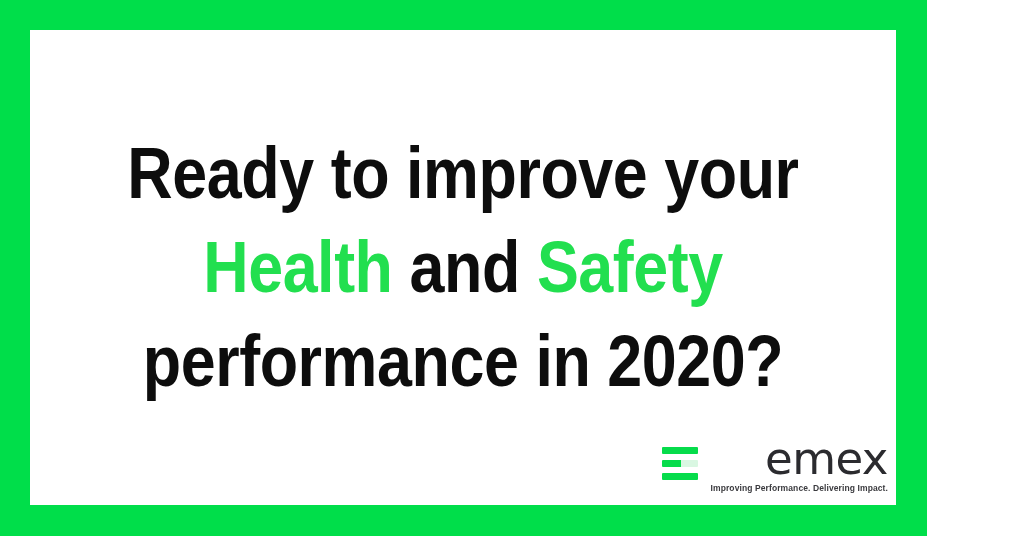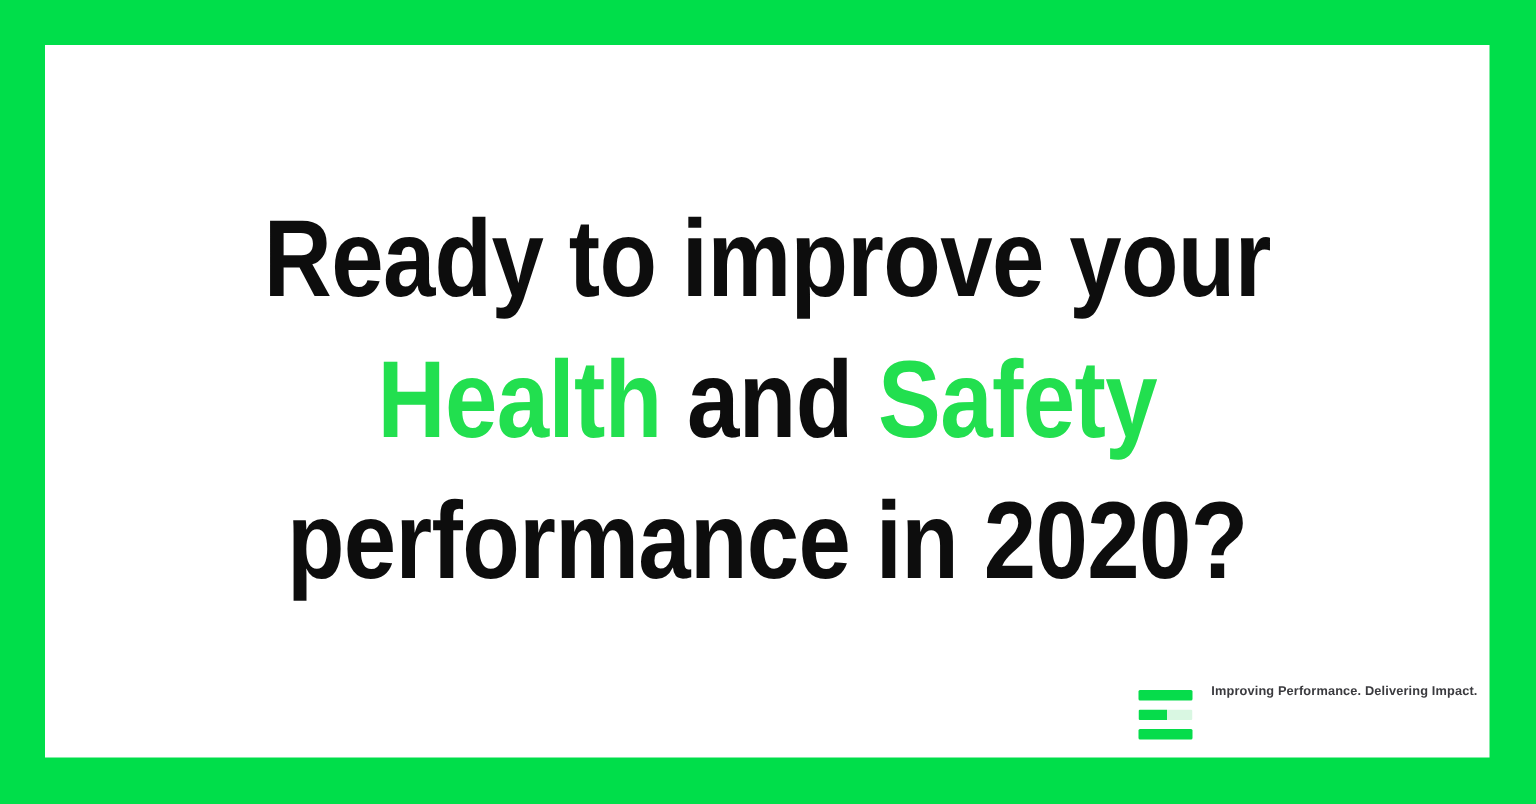--- a/index.html
+++ b/index.html
@@ -3,21 +3,21 @@
 <meta charset="utf-8">
 <style>
   html, body {
     margin: 0;
     padding: 0;
     background: #ffffff;
   }
 
   .canvas {
     position: relative;
-    width: 1024px;
+    width: 927px;
     height: 536px;
     overflow: hidden;
     font-family: "Liberation Sans", sans-serif;
     background: #00de4a;
     box-sizing: border-box;
   }
 
   
   .card {
     position: absolute;
@@ -140,18 +140,19 @@
     <div class="logo">
       <div class="logo-mark">
         <div class="bar"></div>
         <div class="bar-split">
           <div class="seg-solid"></div>
           <div class="seg-pale"></div>
         </div>
         <div class="bar"></div>
       </div>
       <div class="logo-text">
+        <div class="logo-word">emex</div>
         <div class="logo-tagline">Improving Performance. Delivering Impact.</div>
       </div>
     </div>
 
   </div>
 </div>
 
 </body></html>

